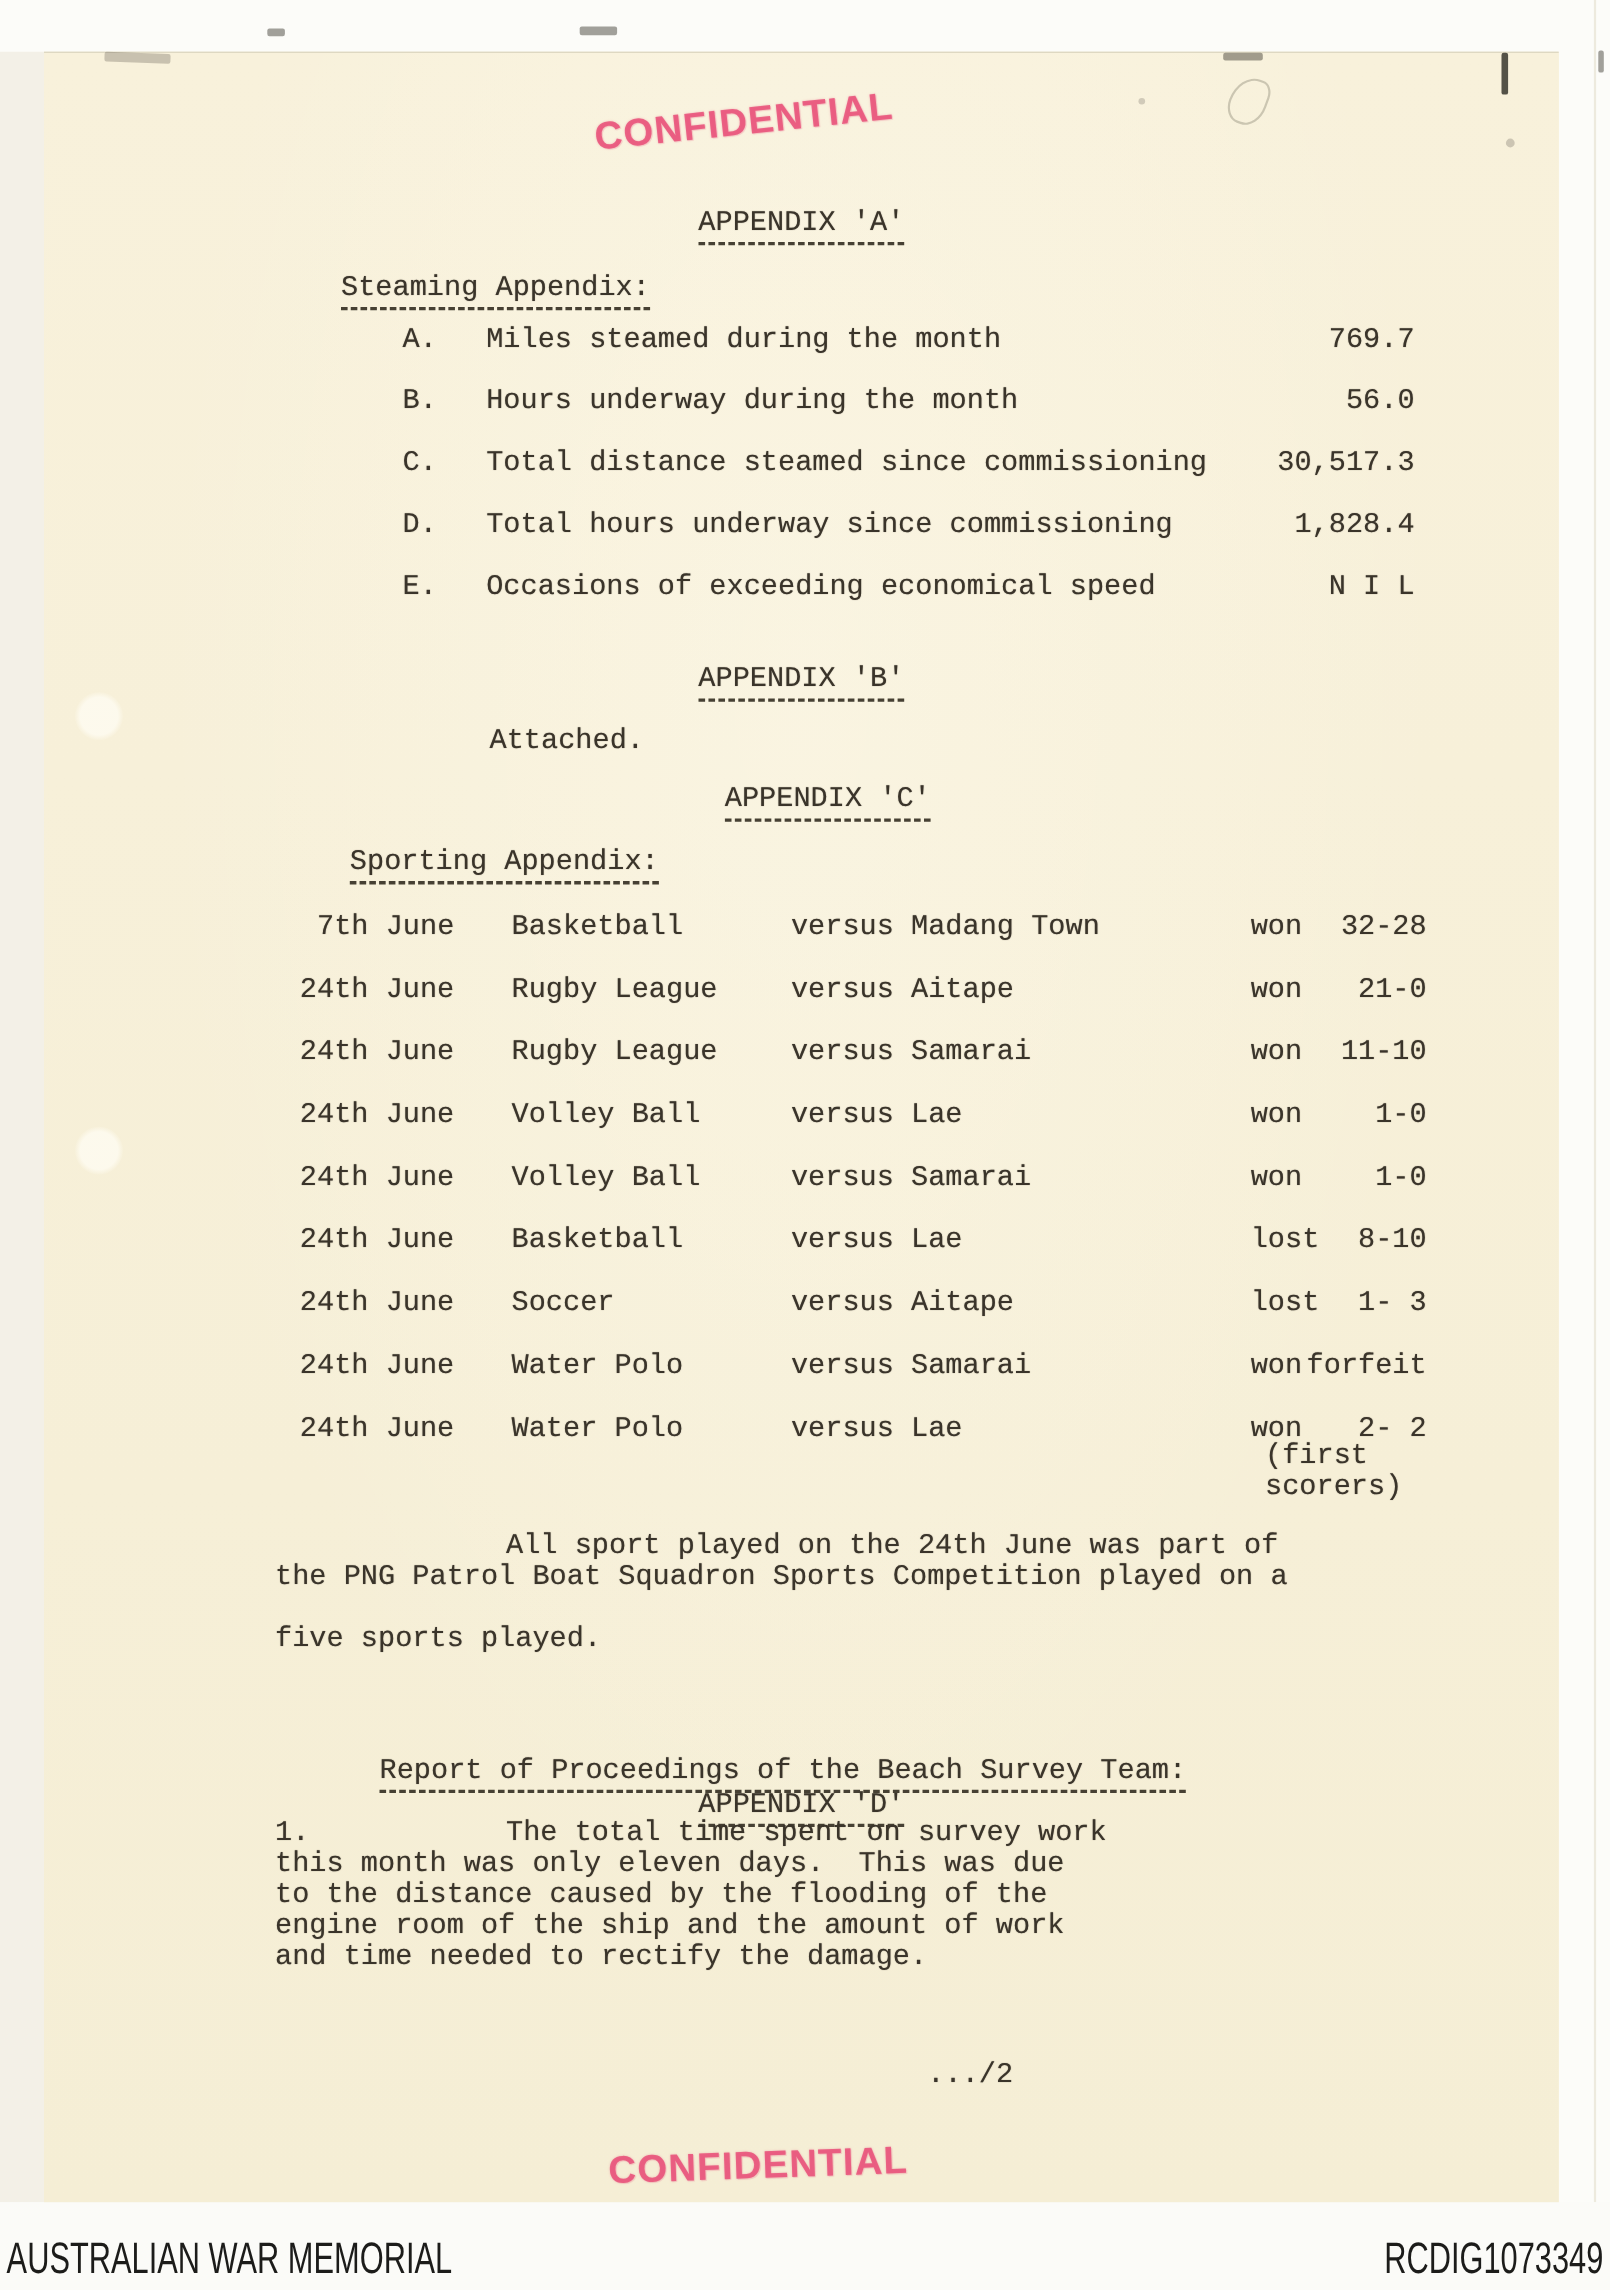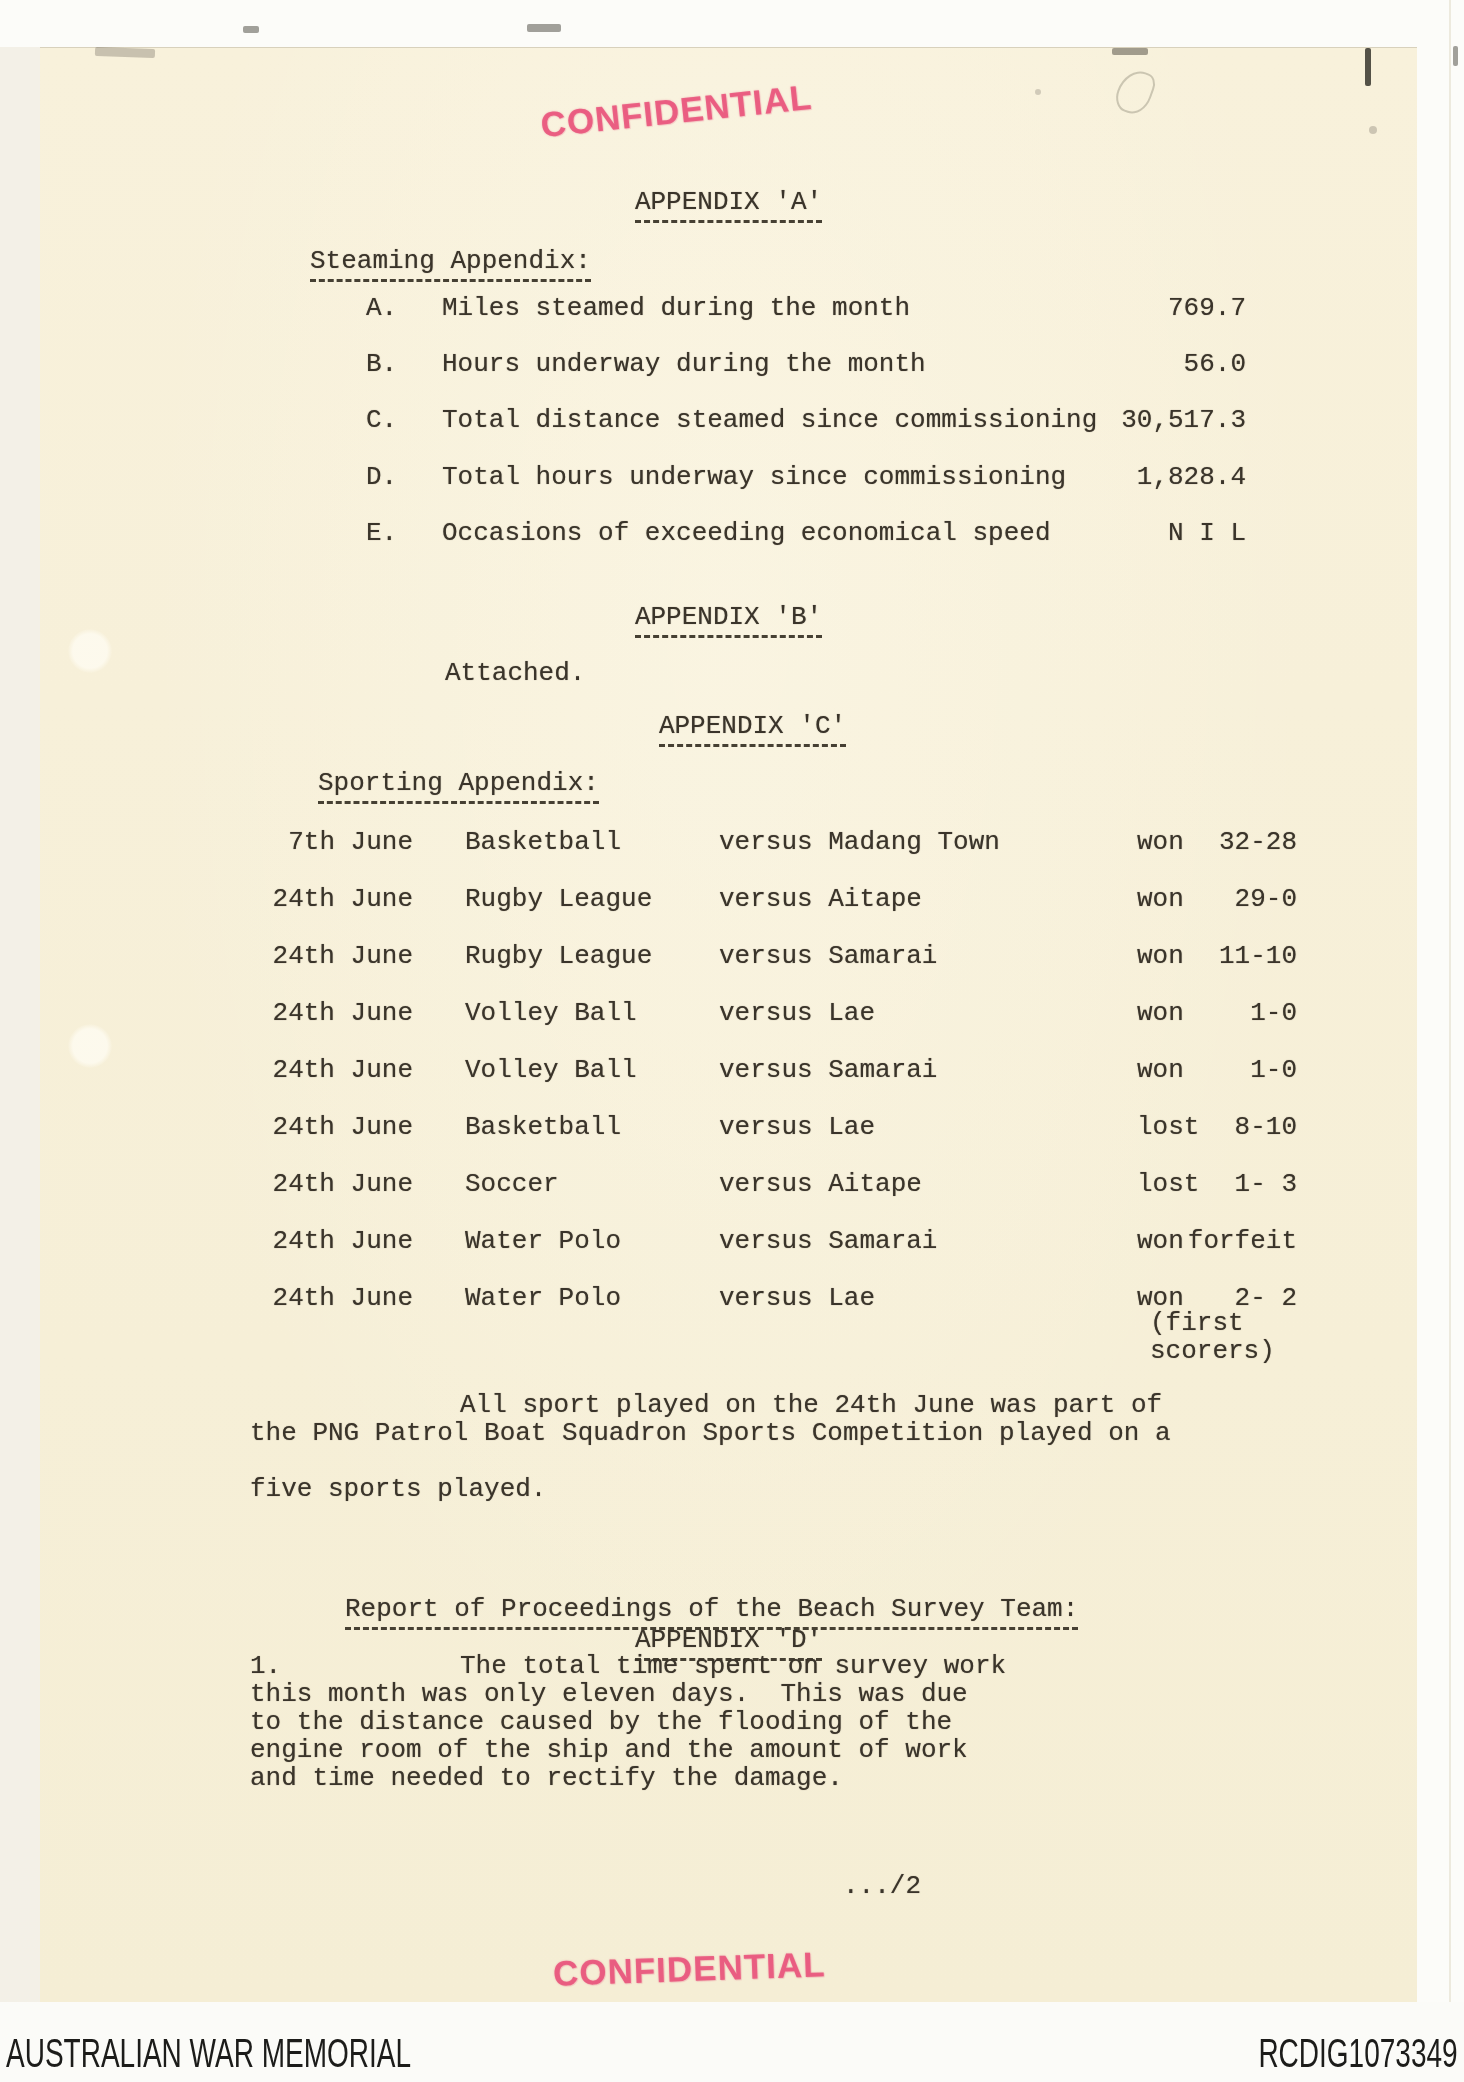--- a/index.html
+++ b/index.html
@@ -21,21 +21,21 @@
   .page *{position:absolute;}
   .line,.s-letter,.s-label,.s-value,.c-date,.c-sport,.c-vs,.c-res,.c-score,.apx-title,.sec-head,.body-line{
     font-size:26px;line-height:30px;white-space:pre;
     text-shadow:0 0 1px rgba(56,50,40,.55);
   }
   .apx-title{left:0;width:100%;text-align:center;font-weight:400;margin:0;}
   .apx-title .ul, .sec-head .ul{position:static;border-bottom:3px dashed #464033;padding-bottom:3px;}
   .s-row,.t-row{left:0;width:100%;height:30px;}
   .s-letter{left:326px;}
   .s-label{left:402px;}
-  .s-value{left:948px;width:258px;text-align:right;}
+  .s-value{left:988px;width:258px;text-align:right;}
   .c-date{left:230px;width:143px;text-align:right;}
   .c-sport{left:425px;}
   .c-vs{left:679px;}
   .c-res{left:1097px;}
   .c-score{left:1060px;width:197px;text-align:right;}
   .stamp{
     font-family:"Liberation Sans",sans-serif;font-weight:700;
     font-size:35px;letter-spacing:1px;line-height:46px;
     color:rgba(232,83,123,.88);
     text-shadow:0 0 2px rgba(232,83,123,.4), 1px 1px 0 rgba(232,83,123,.15);
@@ -117,21 +117,21 @@
     <span class="c-sport">Basketball</span>
     <span class="c-vs">versus Madang Town</span>
     <span class="c-res">won</span>
     <span class="c-score">32-28</span>
   </div>
   <div class="t-row" style="top:836px;">
     <span class="c-date">24th June</span>
     <span class="c-sport">Rugby League</span>
     <span class="c-vs">versus Aitape</span>
     <span class="c-res">won</span>
-    <span class="c-score">29-0</span>
+    <span class="c-score">21-0</span>
   </div>
   <div class="t-row" style="top:893px;">
     <span class="c-date">24th June</span>
     <span class="c-sport">Rugby League</span>
     <span class="c-vs">versus Samarai</span>
     <span class="c-res">won</span>
     <span class="c-score">11-10</span>
   </div>
   <div class="t-row" style="top:950px;">
     <span class="c-date">24th June</span>

